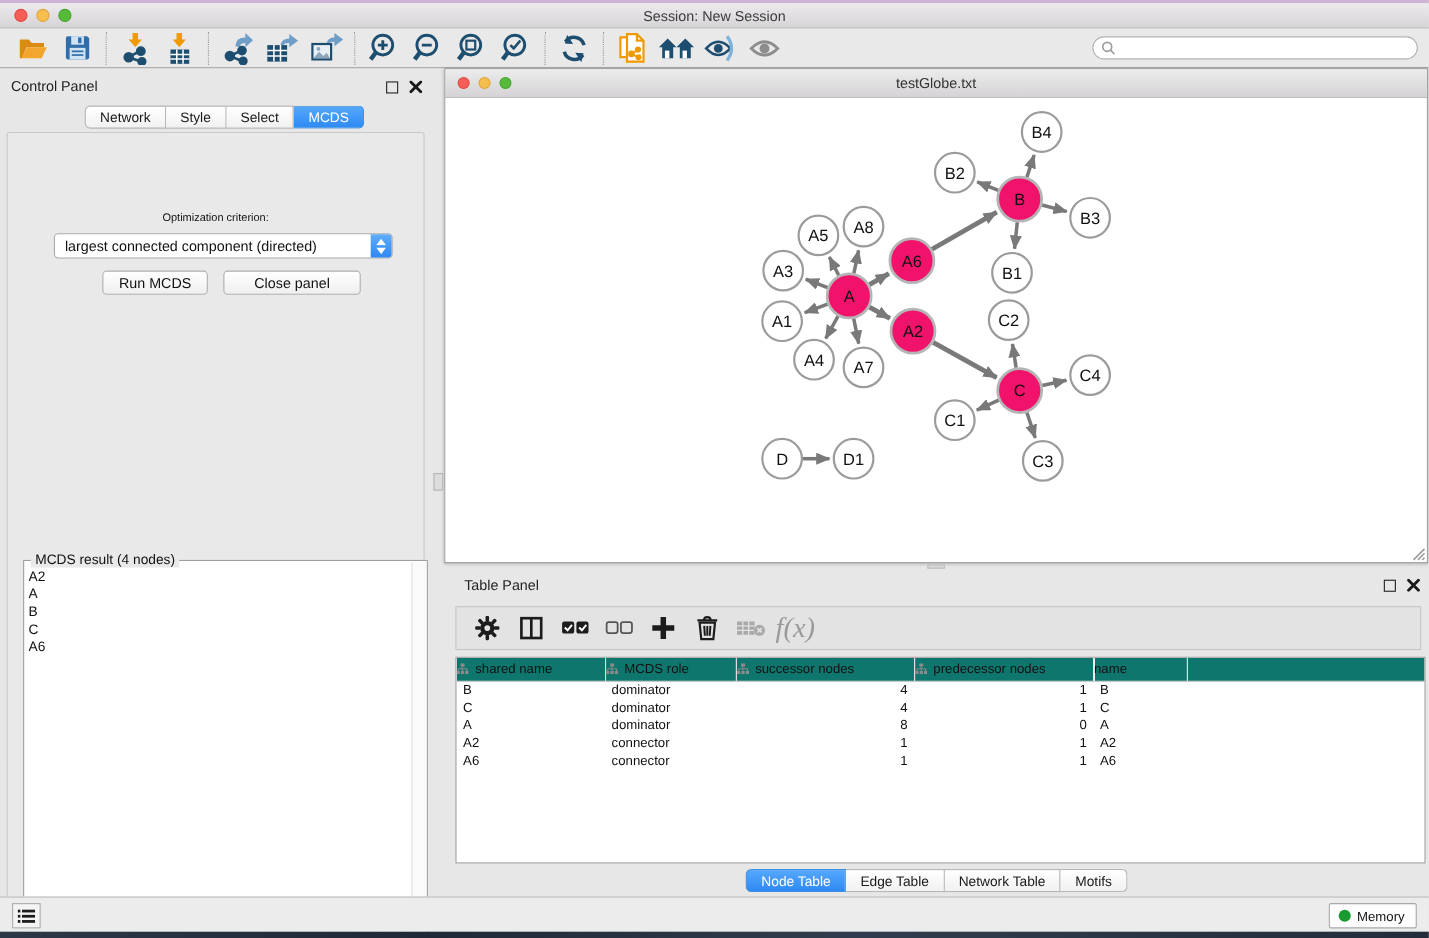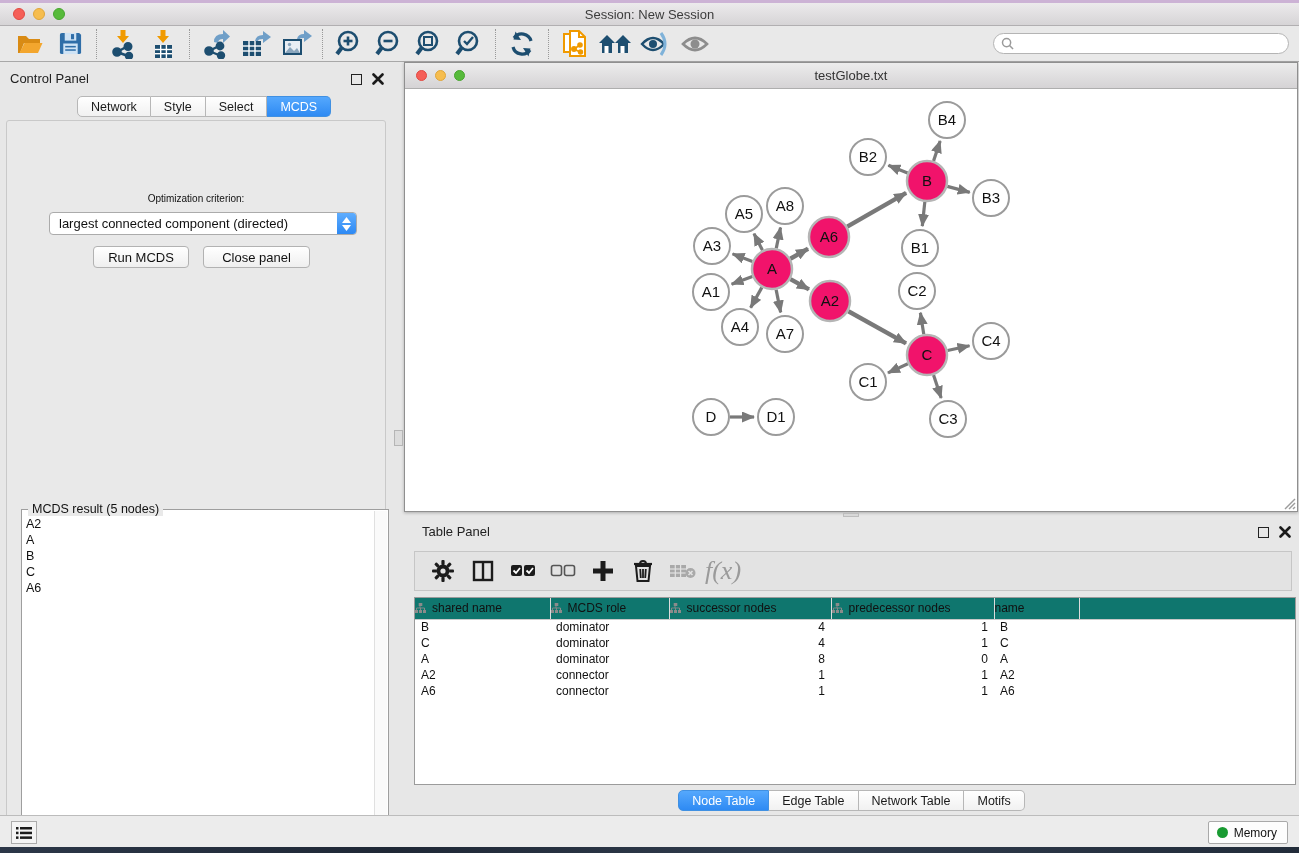--- a/index.html
+++ b/index.html
@@ -302,23 +302,23 @@
         <span class="stepper">
           <svg width="9" height="6" viewBox="0 0 9 6">
               <path d="M4.5 0 L9 6 H0 z" fill="#fff"></path>
             </svg>
           <svg width="9" height="6" viewBox="0 0 9 6">
               <path d="M4.5 6 L0 0 H9 z" fill="#fff"></path>
             </svg>
         </span>
       </div>
       <div class="btn" style="left:86px; top:125px; width:96px;">Run MCDS</div>
-      <div class="btn" style="left:196px; top:125px; width:107px;">Close panel</div>
+      <div class="btn" style="left:196px; top:125px; width:125px;">Close panel</div>
       <div class="result-box">
-        <span class="result-legend">MCDS result (5 nodes)</span>
+        <span class="result-legend">MCDS result (4 nodes)</span>
         <div class="result-list" id="result-list">
             <div>A2</div>
             <div>A</div>
             <div>B</div>
             <div>C</div>
             <div>A6</div>
           </div>
         <div class="result-scroll"></div>
       </div>
     </div>

